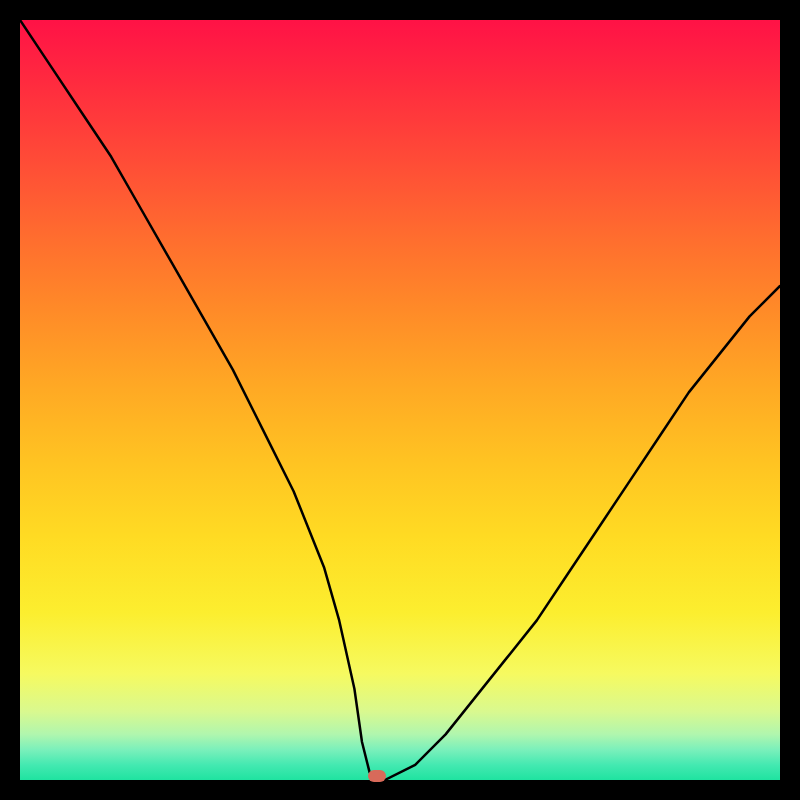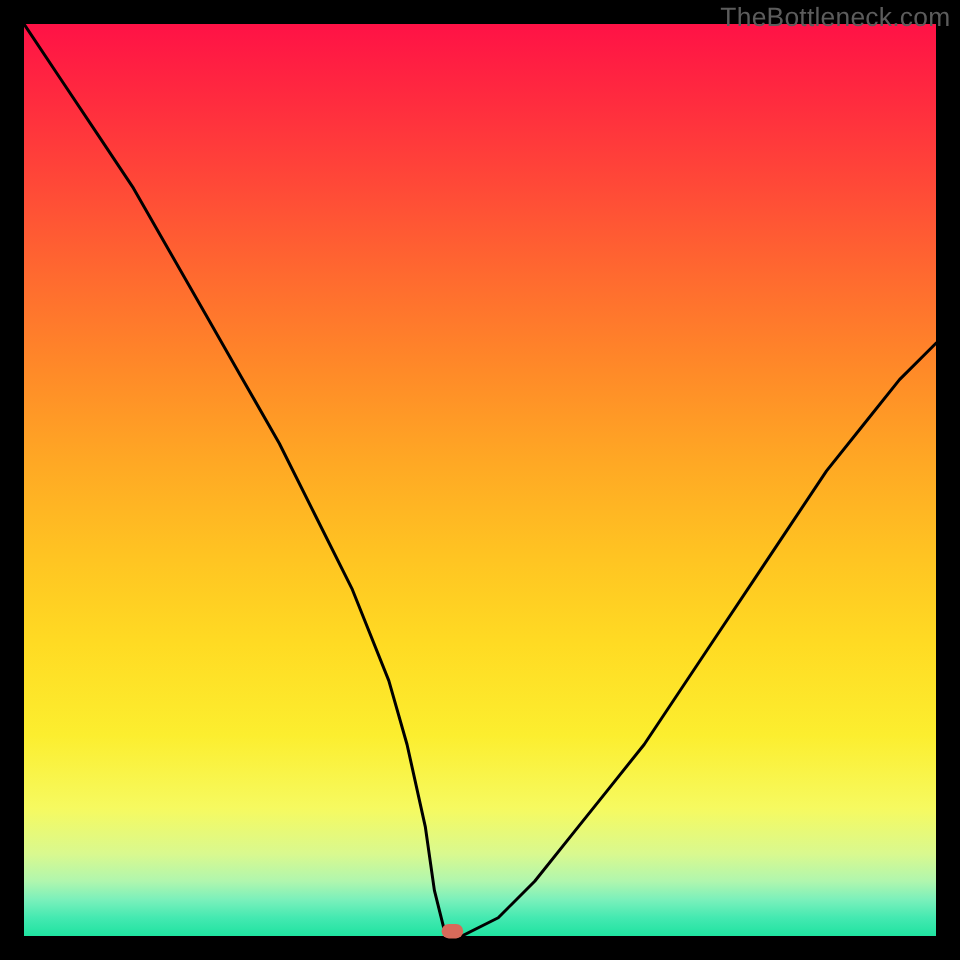--- a/index.html
+++ b/index.html
@@ -68,21 +68,20 @@
     position: absolute;
     left: 0; top: 0;
     width: 100%; height: 100%;
   }
 </style>
 </head>
 <body>
 
 <div class="frame">
 
-  <div class="watermark">TheBottleneck.com</div>
 
   <div class="plot">
     <div class="gradient"></div>
 
     <svg class="curve" viewBox="0 0 760 760" preserveAspectRatio="none">
       <path id="curve-path" fill="none" stroke="#000" stroke-width="2.5" stroke-linejoin="round" stroke-linecap="round" d="M0.0 0.0 L30.4 45.6 L60.8 91.2 L91.2 136.8 L121.6 190.0 L152.0 243.2 L182.4 296.4 L212.8 349.6 L243.2 410.4 L273.6 471.2 L304.0 547.2 L319.2 600.4 L334.4 668.8 L342.0 722.0 L349.6 752.4 L357.2 760.0 L364.8 760.0 L395.2 744.8 L425.6 714.4 L456.0 676.4 L486.4 638.4 L516.8 600.4 L547.2 554.8 L577.6 509.2 L608.0 463.6 L638.4 418.0 L668.8 372.4 L699.2 334.4 L729.6 296.4 L760.0 266.0 "></path>
     </svg>
 
     <div class="marker" id="marker" style="left: 357.2px; top: 756.2px;"></div>
   </div>

